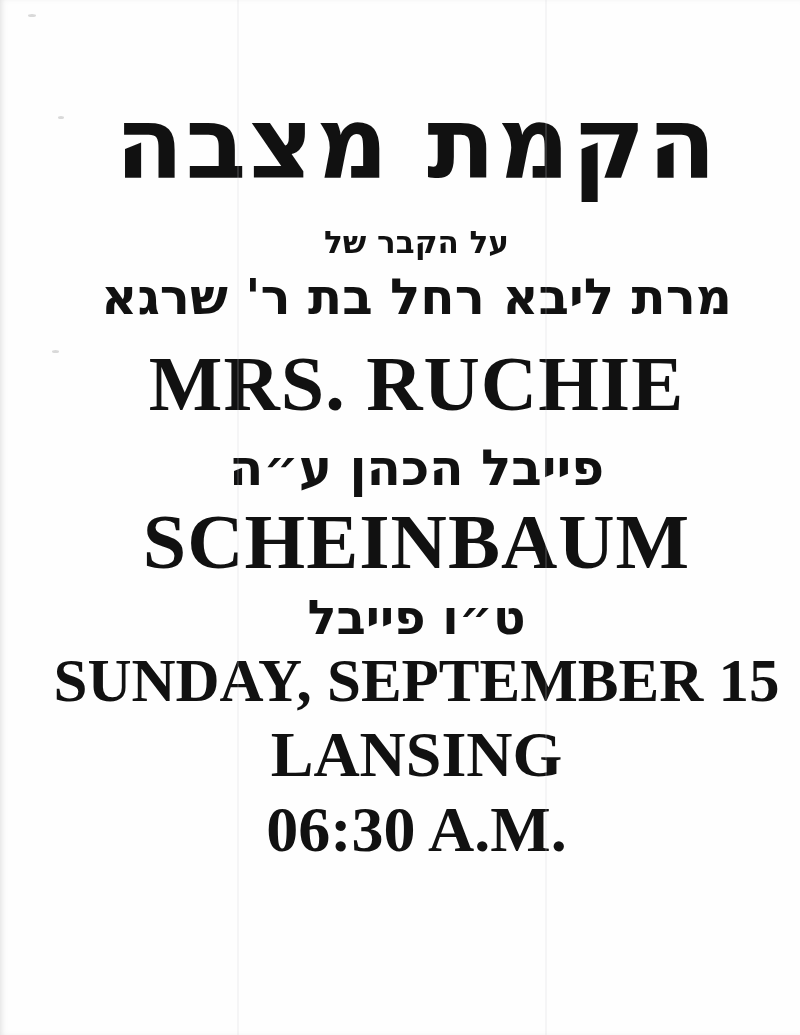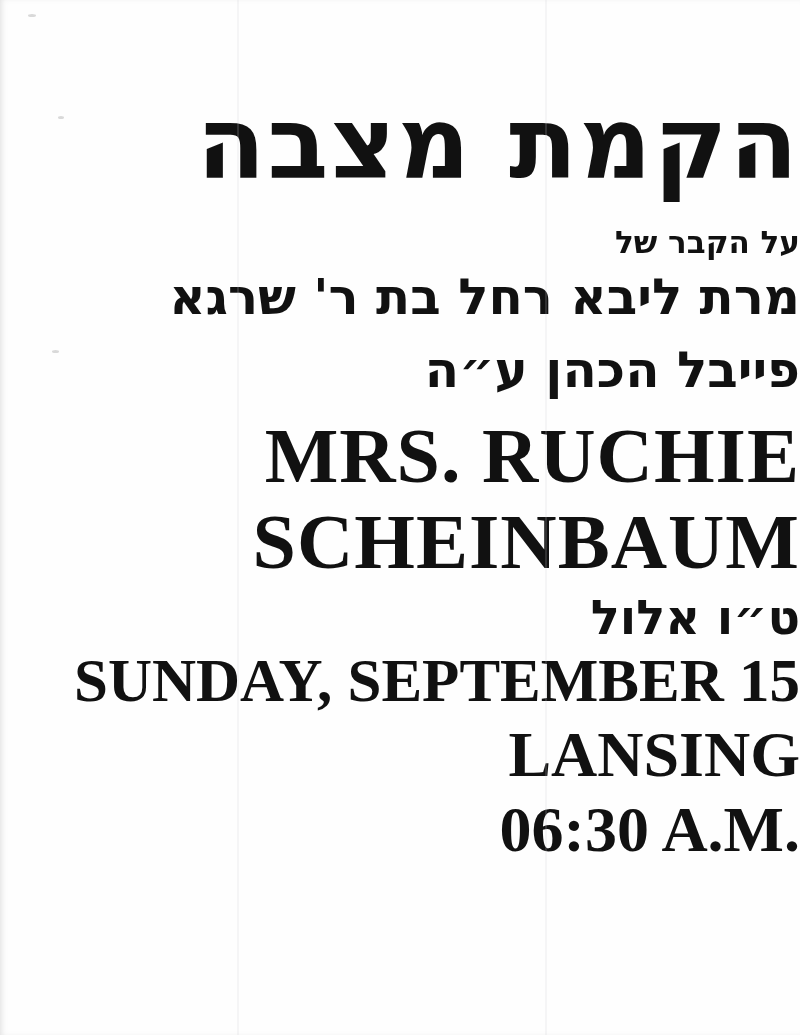--- a/index.html
+++ b/index.html
@@ -9,21 +9,21 @@
     height: 1035px;
     background: #ffffff;
     overflow: hidden;
   }
   .page {
     position: relative;
     width: 800px;
     height: 1035px;
     background: #fefefe;
     box-sizing: border-box;
-    text-align: right;
+    text-align: center;
     
     box-shadow: inset 4px 0 6px -3px rgba(180,180,180,0.45);
     padding-left: 33px;
   }
   
   .streak {
     position: absolute;
     top: 0;
     width: 2px;
     height: 1035px;
@@ -111,27 +111,27 @@
   <span class="speckle p1"></span>
   <span class="speckle p2"></span>
   <span class="speckle p3"></span>
 
   <span class="line heb heb-title">הקמת מצבה</span>
 
   <span class="line heb heb-subtitle">על הקבר של</span>
 
   <span class="line heb heb-name-1">מרת ליבא רחל בת ר' שרגא</span>
 
+  <span class="line eng eng-name first">MRS. RUCHIE</span>
+
   <span class="line heb heb-name-2">פייבל הכהן ע״ה</span>
-
-  <span class="line eng eng-name first">MRS. RUCHIE</span>
 
   <span class="line eng eng-name">SCHEINBAUM</span>
 
-  <span class="line heb heb-date">ט״ו אלול</span>
+  <span class="line heb heb-date">ט״ו פייבל</span>
 
   <span class="line eng eng-date">SUNDAY, SEPTEMBER 15</span>
 
   <span class="line eng eng-loc first">LANSING</span>
 
 
   <span class="line eng eng-time">06:30 A.M.</span>
 
 </div>
 

